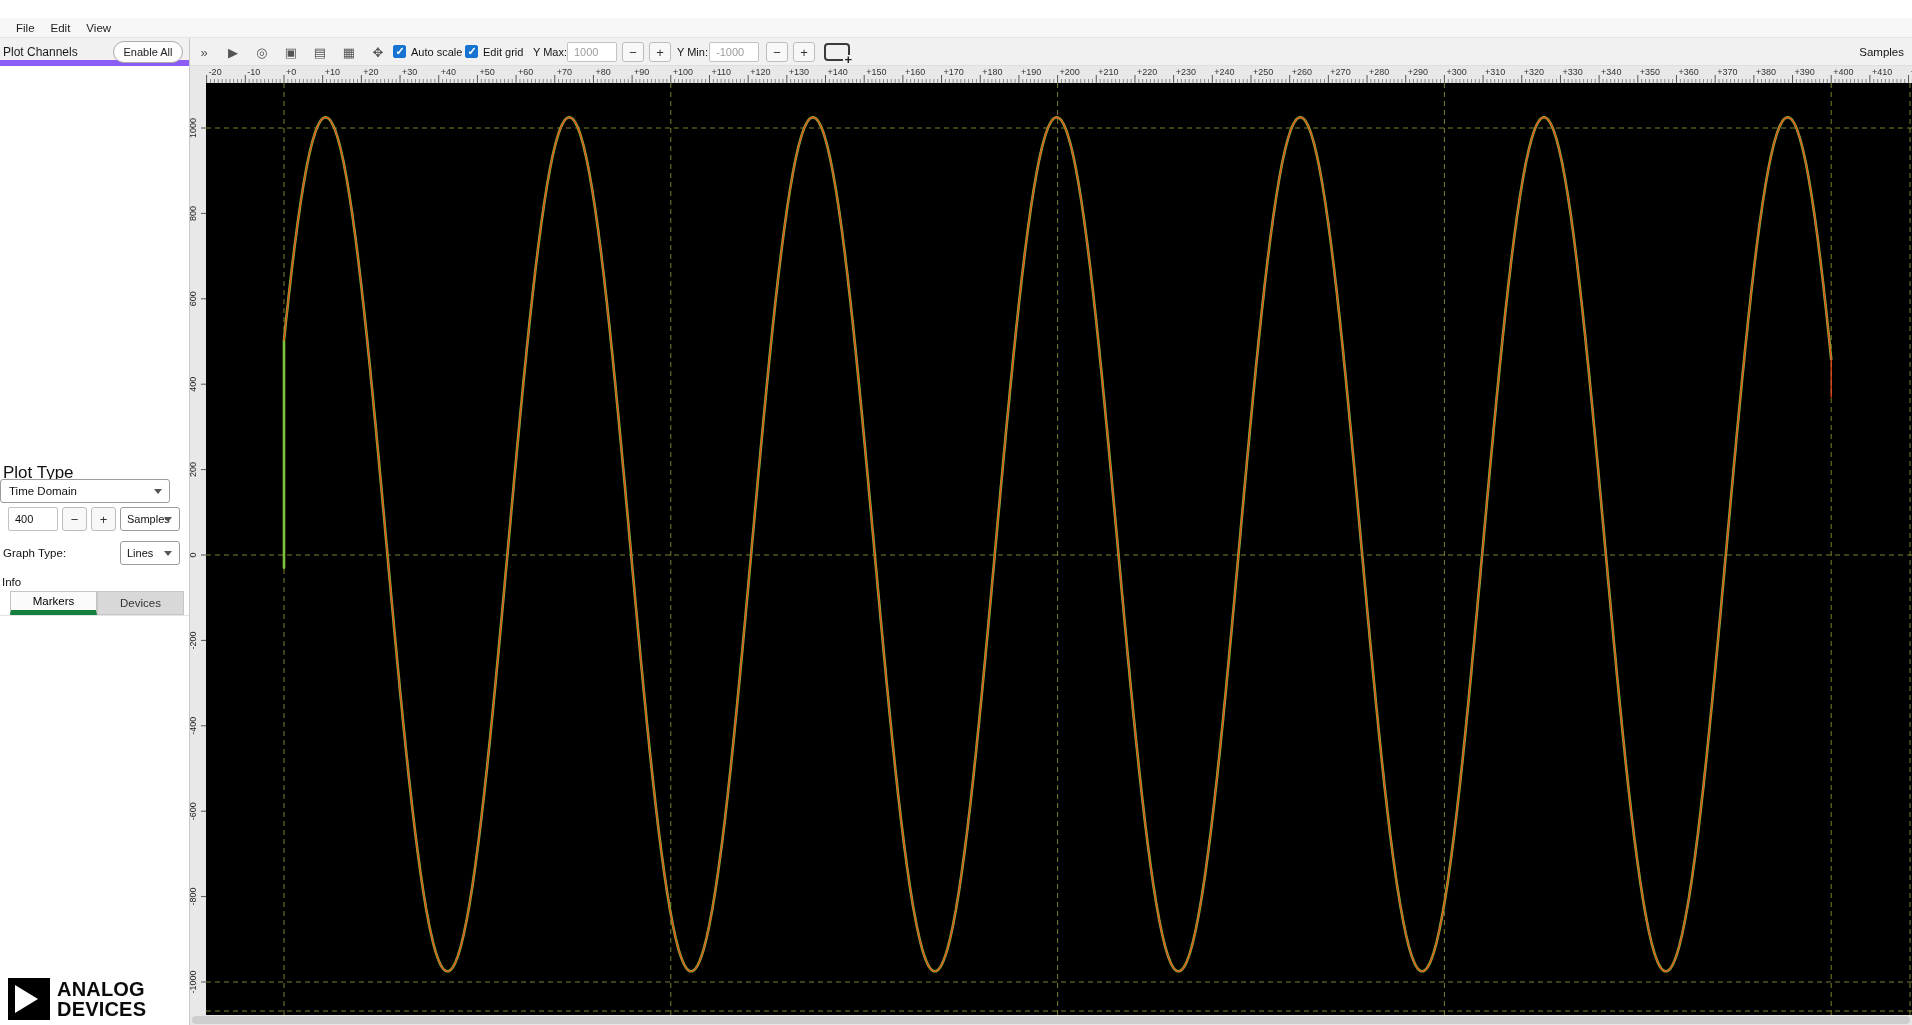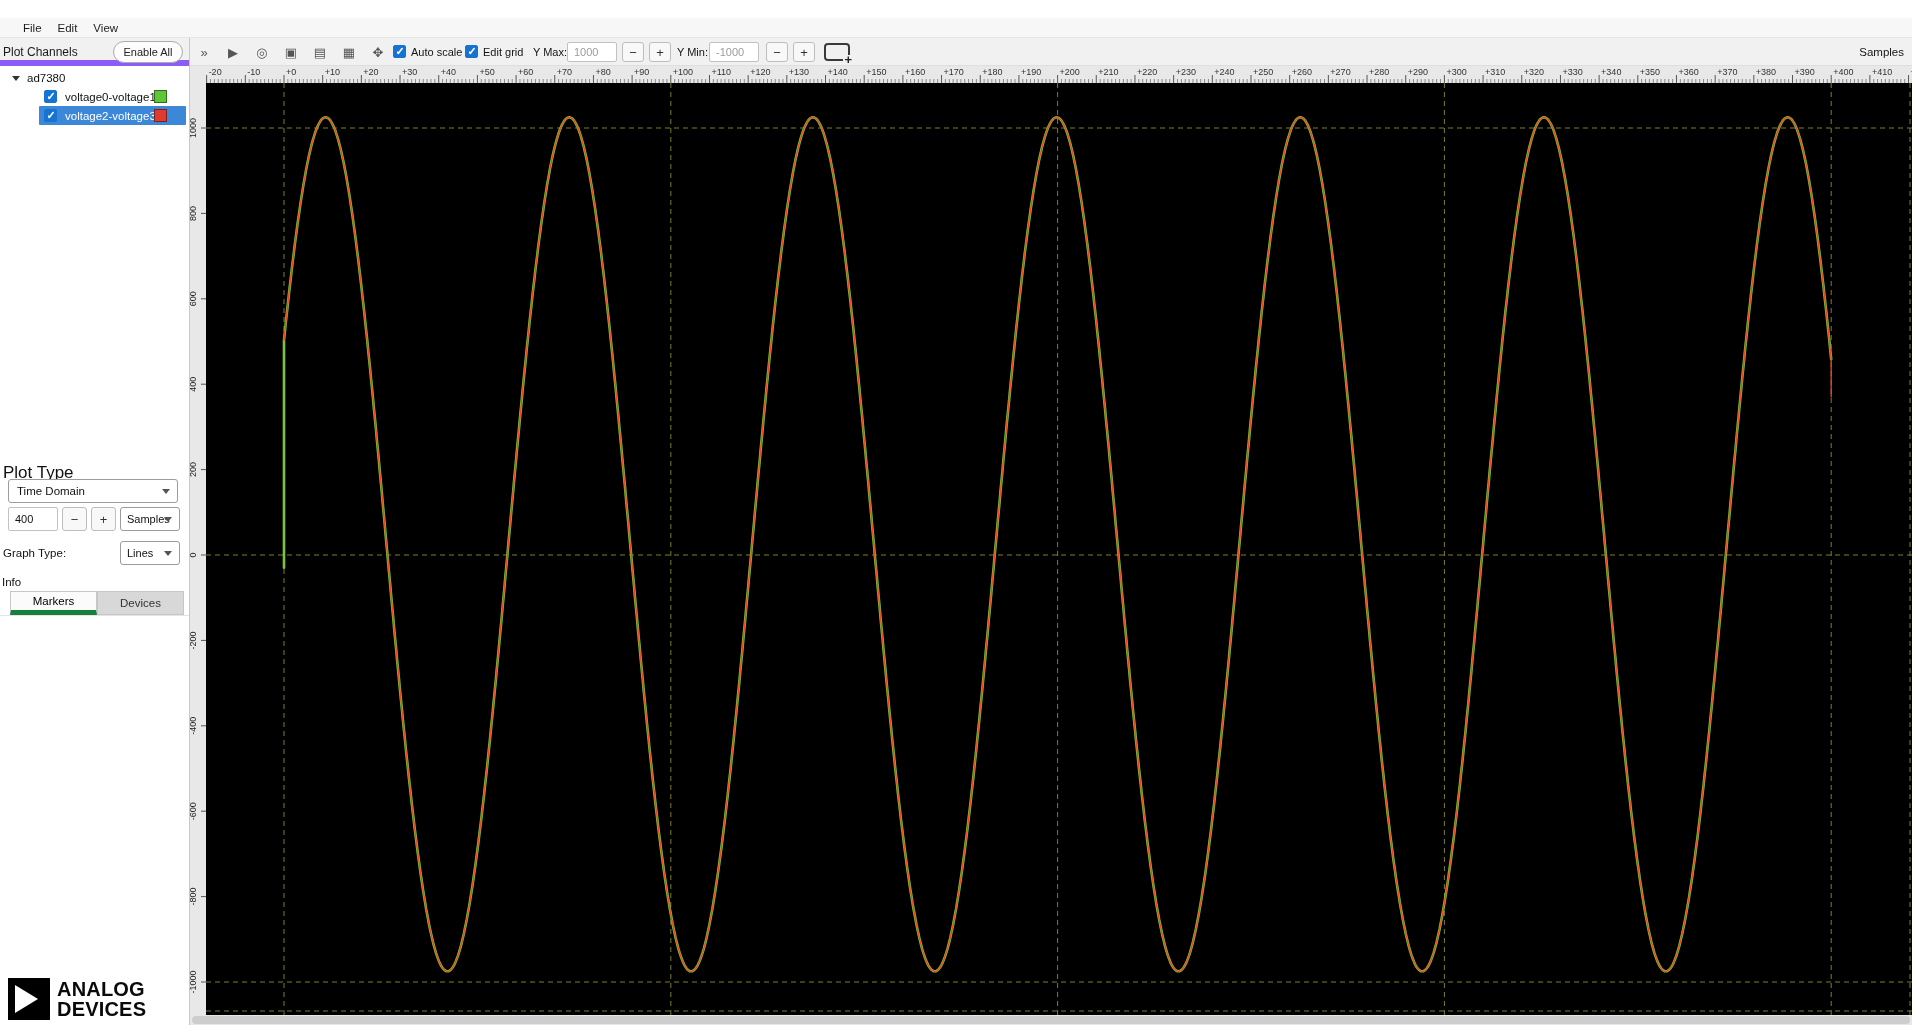--- a/index.html
+++ b/index.html
@@ -7,21 +7,21 @@
 #app{position:relative;width:1912px;height:1025px;font-family:"Liberation Sans",sans-serif;background:#fff;overflow:hidden;font-size:12px}
 
 
 .titlebar{position:absolute;left:0;top:0;width:100%;height:18px;background:#e9e9e9;display:flex;align-items:center;border-bottom:1px solid #d9d9d9}
 .app-icon{width:11px;height:11px;margin:0 5px 0 6px;flex:0 0 auto}
 .title-text{font-size:11px;color:#141414;white-space:nowrap}
 .win-controls{margin-left:auto;display:flex;height:100%}
 .win-btn{width:46px;height:100%;display:flex;align-items:center;justify-content:center;font-size:10px;color:#1a1a1a;cursor:default}
 
 
-.menubar{position:absolute;left:0;top:18px;width:100%;height:20px;background:#f7f7f7;display:flex;align-items:center;padding-left:15px;border-bottom:1px solid #e6e6e6}
+.menubar{position:absolute;left:0;top:18px;width:100%;height:20px;background:#f7f7f7;display:flex;align-items:center;padding-left:8px;border-bottom:1px solid #e6e6e6}
 .menu-item{font-size:11.5px;color:#1c1c1c;padding:0 8px;height:100%;display:flex;align-items:center}
 
 
 .sidebar{position:absolute;left:0;top:38px;width:190px;bottom:0;background:#fff;border-right:1px solid #c9c9c9}
 .sb-header{position:absolute;top:0;left:0;right:0;height:28px;background:#f1f1f1;border-bottom:6px solid #8b5cf6}
 .sb-title{position:absolute;left:3px;top:0;height:28px;display:flex;align-items:center;font-size:12px;color:#1a1a1a}
 .enable-all{position:absolute;right:6px;top:3px;height:22px;width:70px;background:#fcfcfc;border:1px solid #ababab;border-radius:11px;font-size:11px;color:#222;font-family:inherit}
 .tree{position:absolute;top:31px;left:0;right:0}
 .dev-row{height:18px;display:flex;align-items:center;padding-left:12px;gap:7px;font-size:11.5px;color:#111}
 .expander{width:0;height:0;border-left:4px solid transparent;border-right:4px solid transparent;border-top:5px solid #333}
@@ -29,21 +29,21 @@
 .chan-row .hl{position:absolute;left:39px;right:3px;top:0;bottom:0;border-radius:1px}
 .chan-row.selected .chan-label{color:#fff}
 .chan-label{margin-left:8px;position:relative}
 .cb{position:relative;width:13px;height:13px;border:1px solid #8f8f8f;background:#fff;border-radius:2px;flex:0 0 auto}
 .cb.checked{background:#1673d2;border-color:#1673d2}
 .cb.checked::after{content:"\2713";position:absolute;left:1.5px;top:-1.5px;color:#fff;font-size:11px;font-weight:bold}
 .swatch{position:absolute;left:154px;top:3px;width:13px;height:13px;border:1px solid rgba(0,0,0,.45)}
 .pt-label{position:absolute;left:3px;top:425px;font-size:17px;color:#111}
 .dropdown{position:relative;background:#fff;border:1px solid #9c9c9c;border-radius:3px;font-size:11.5px;color:#111;display:flex;align-items:center;padding:0 18px 0 8px;white-space:nowrap;overflow:hidden}
 .dropdown::after{content:"";position:absolute;right:7px;top:50%;margin-top:-2px;border-left:4px solid transparent;border-right:4px solid transparent;border-top:5px solid #555}
-.dd-plot-type{position:absolute;left:8px;top:441px;width:170px;height:24px}
+.dd-plot-type{position:absolute;left:0;top:441px;width:170px;height:24px}
 .num-input{background:#fff;border:1px solid #c2c2c2;border-radius:2px;font-size:11px;color:#111;display:flex;align-items:center;padding-left:6px}
 .sample-count{position:absolute;left:8px;top:469px;width:50px;height:24px}
 .spin-btn{background:#f8f8f8;border:1px solid #bdbdbd;border-radius:3px;color:#333;font-size:13px;display:flex;align-items:center;justify-content:center}
 .sc-minus{position:absolute;left:62px;top:469px;width:25px;height:24px}
 .sc-plus{position:absolute;left:91px;top:469px;width:25px;height:24px}
 .dd-sample-unit{position:absolute;left:120px;top:469px;width:60px;height:24px;font-size:11px;padding-left:6px}
 .gt-label{position:absolute;left:3px;top:509px;font-size:11.5px;color:#111}
 .dd-graph-type{position:absolute;left:120px;top:503px;width:60px;height:24px;font-size:11px;padding-left:6px}
 .info-label{position:absolute;left:2px;top:538px;font-size:11.5px;color:#111}
 .tabbar{position:absolute;left:10px;right:5px;top:553px;height:24px;display:flex;background:#dadada}
@@ -97,39 +97,20 @@
       <div class="menu-item">Edit</div>
       <div class="menu-item">View</div>
     </div>
 
   <div class="sidebar">
     <div class="sb-header">
       <span class="sb-title">Plot Channels</span>
       <button class="enable-all">Enable All</button>
     </div>
 
-    <div class="tree">
-      <div class="dev-row">
-        <span class="expander"></span>
-        <span>ad7380</span>
-      </div>
-      <div>
-          <div class="chan-row">
-            <span class="cb checked"></span>
-            <span class="chan-label">voltage0-voltage1</span>
-            <span class="swatch" style="background: rgb(95, 198, 54);"></span>
-          </div>
-          <div class="chan-row selected">
-            <div class="hl" style="background: rgb(60, 135, 215);"></div>
-            <span class="cb checked"></span>
-            <span class="chan-label">voltage2-voltage3</span>
-            <span class="swatch" style="background: rgb(224, 59, 48);"></span>
-          </div>
-        </div>
-    </div>
 
     <div class="pt-label">Plot Type</div>
     <div class="dropdown dd-plot-type">
       <span>Time Domain</span>
     </div>
 
     <div class="num-input sample-count">400</div>
     <div class="spin-btn sc-minus">−</div>
     <div class="spin-btn sc-plus">+</div>
     <div class="dropdown dd-sample-unit">

